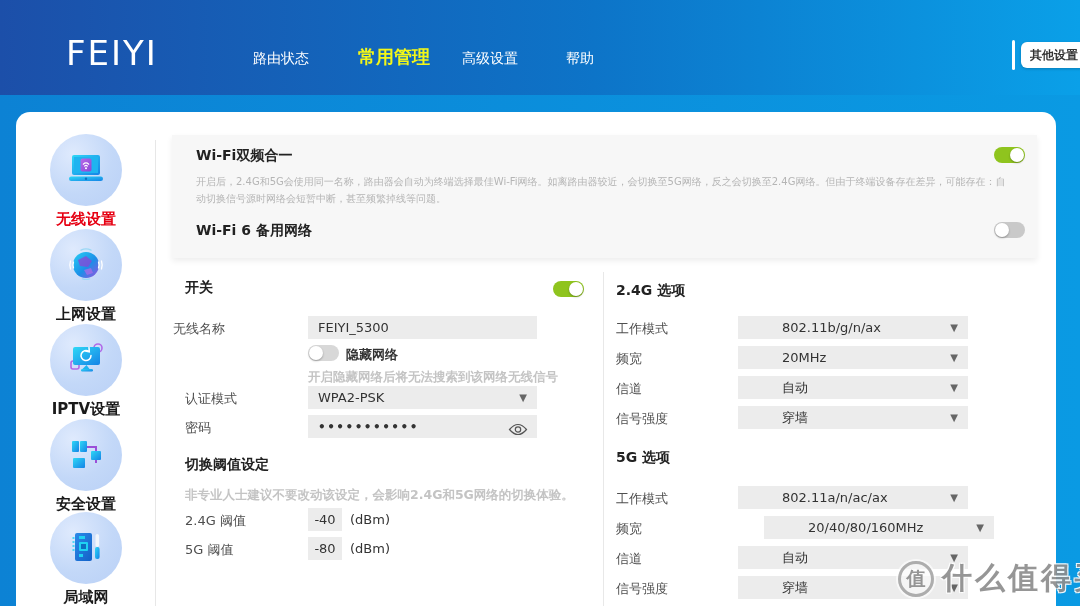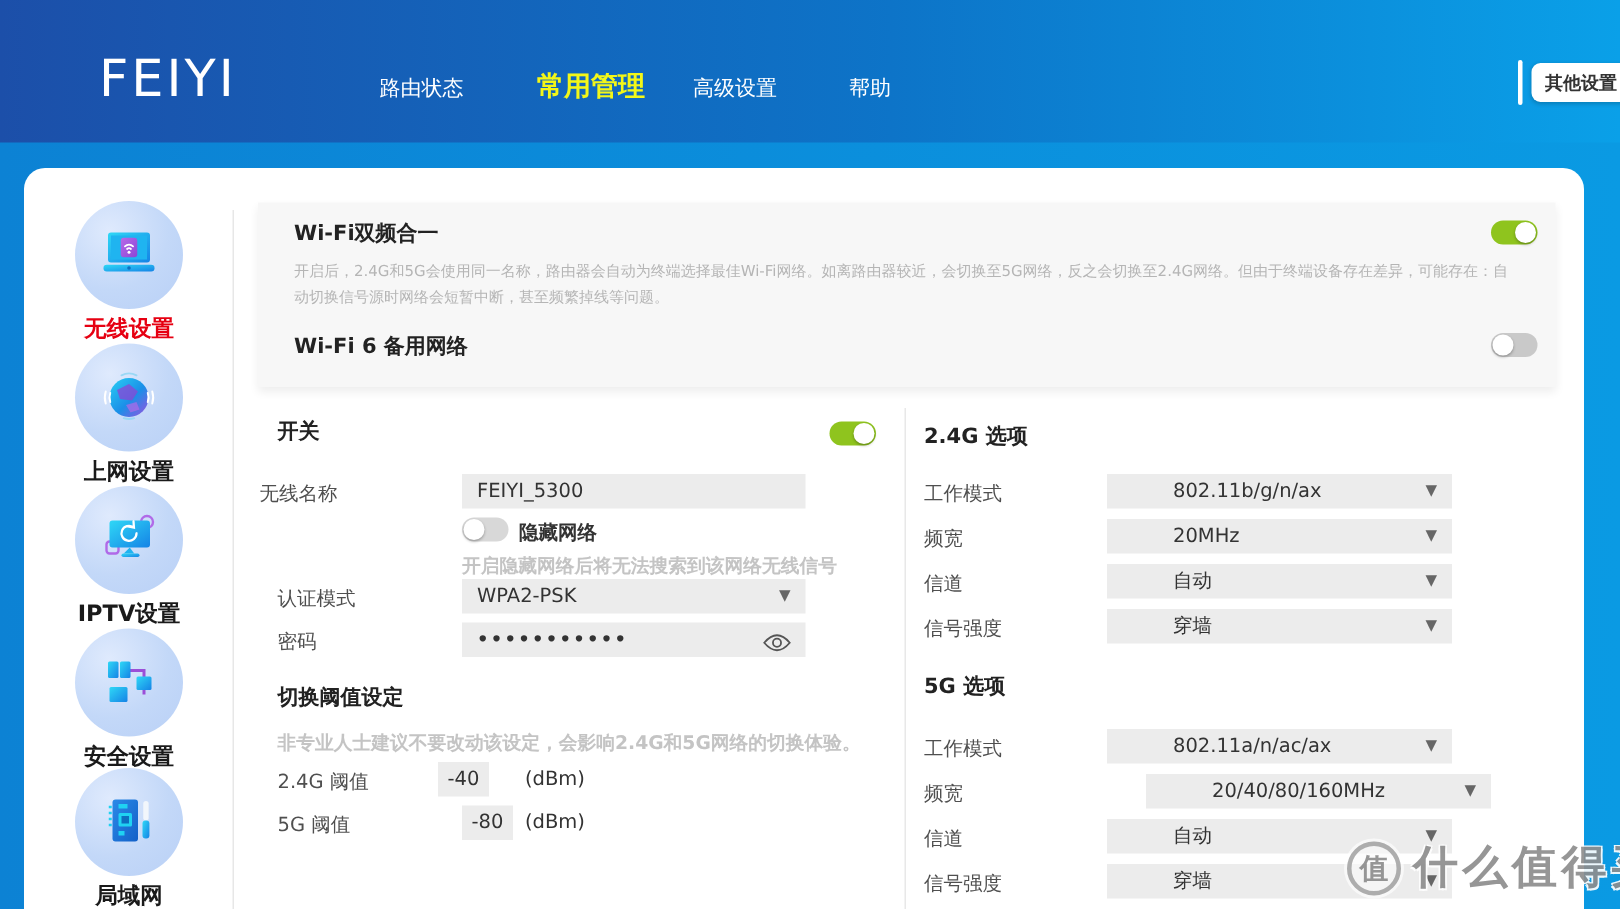--- a/index.html
+++ b/index.html
@@ -238,21 +238,21 @@
         <path d="M1.5 6.5 Q10 -3.5 18.5 6.5 Q10 16.5 1.5 6.5 Z" fill="none" stroke="#555" stroke-width="1.2"></path>
         <circle cx="10" cy="6.5" r="2.7" fill="none" stroke="#555" stroke-width="1.2"></circle>
       </svg>
     </span>
   </div>
 
   <div class="ftitle" style="left:185px; top:456px;">切换阈值设定</div>
   <div class="fhint" style="left:185px; top:487px;">非专业人士建议不要改动该设定，会影响2.4G和5G网络的切换体验。</div>
 
   <div class="flabel" style="left:185px; top:512px;">2.4G 阈值</div>
-  <div class="fbox w-sm" style="left:292px; top:508px;text-align:center;">-40</div>
+  <div class="fbox w-sm" style="left:308px; top:508px;text-align:center;">-40</div>
   <div class="flabel" style="left:350px; top:512px; color:#333;">(dBm)</div>
 
   <div class="flabel" style="left:185px; top:541px;">5G 阈值</div>
   <div class="fbox w-sm" style="left:308px; top:537px;">-80</div>
   <div class="flabel" style="left:350px; top:541px; color:#333;">(dBm)</div>
 
   <div class="vdiv"></div>
 
   <div class="ftitle" style="left:616px; top:282px;">2.4G 选项</div>
 

